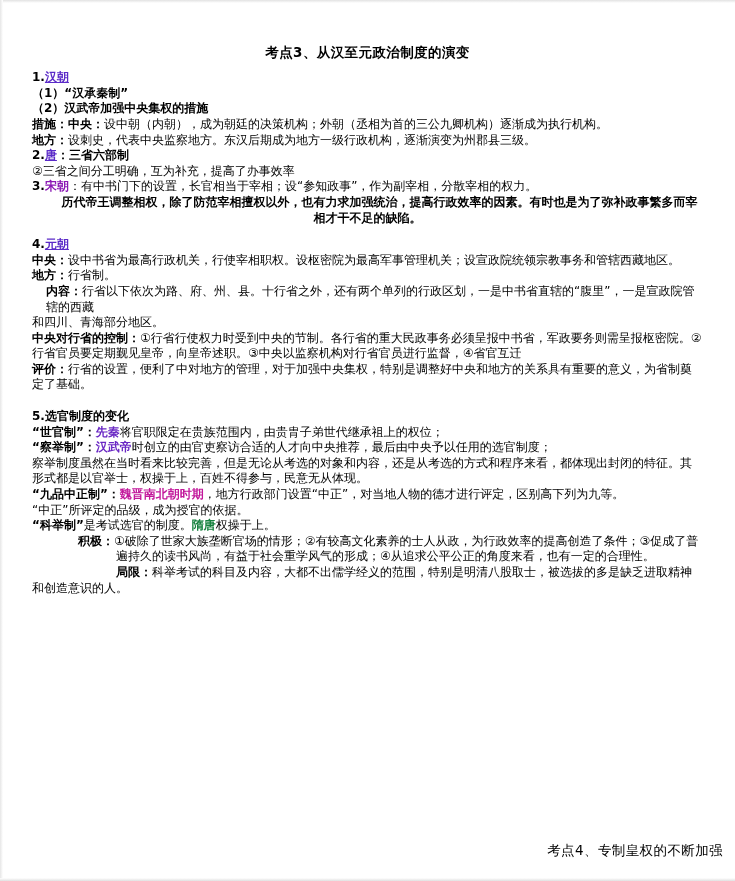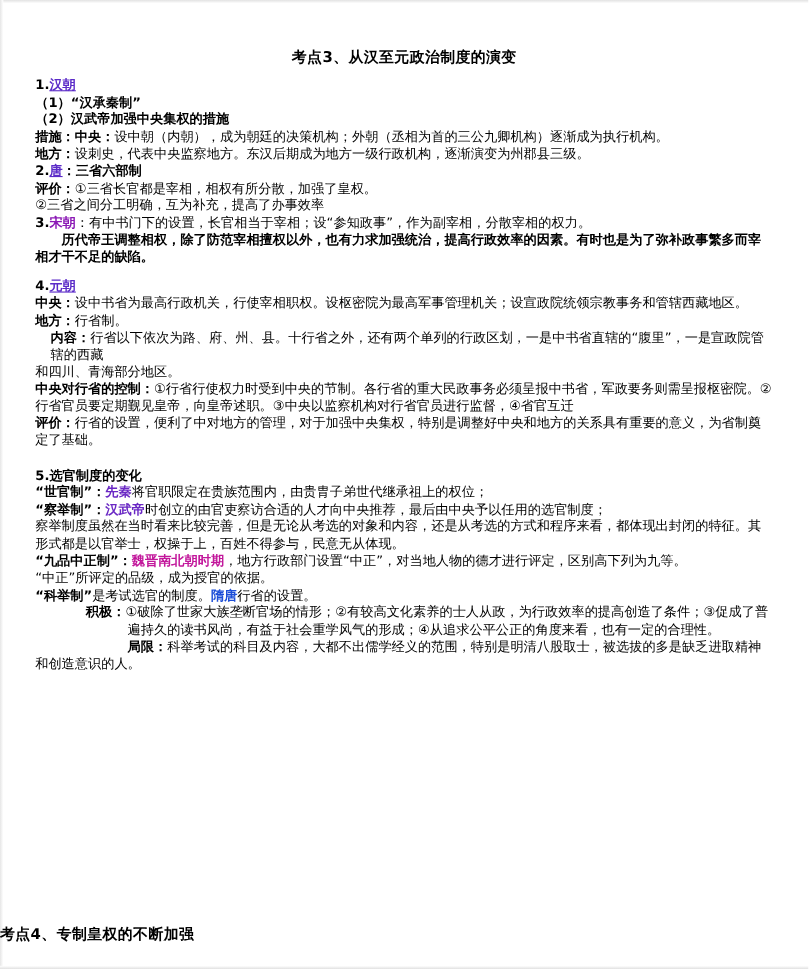--- a/index.html
+++ b/index.html
@@ -46,22 +46,22 @@
   .doc-title {
     text-align: center;
     font-weight: bold;
     font-size: 13.5px;
     letter-spacing: 0.4px;
     margin: 0;
     padding-top: 44px;
     line-height: 1.2;
   }
   .doc-title-bottom {
-    text-align: left;
-    font-weight: bold;
+    text-align: right;
+    font-weight: normal;
     font-size: 13.5px;
     letter-spacing: 0.4px;
     position: absolute;
     left: 0; right: 12px;
     bottom: 14px;
     line-height: 1.2;
   }
 
   .body-block {
     margin-top: 10px;
@@ -98,21 +98,21 @@
   }
   .kw-purple {
     color: #8B19B5;
     font-weight: bold;
   }
   .kw-magenta {
     color: #C2179B;
     font-weight: bold;
   }
   .kw-blue {
-    color: #1d4ed8;
+    color: #15803d;
     font-weight: bold;
   }
   .num { font-weight: bold; }
 </style>
 </head>
 <body>
 
 <div class="page">
   <div class="edge-shadow-top"></div>
   <div class="edge-shadow-left"></div>
@@ -122,44 +122,43 @@
 
   <div class="body-block">
 
     <p class="line"><span class="num">1.</span><span class="kw-violet">汉朝</span></p>
     <p class="line ind1 b">（1）“汉承秦制”</p>
     <p class="line ind1 b">（2）汉武帝加强中央集权的措施</p>
     <p class="line ind3"><span class="b">措施：</span><span class="b">中央：</span><span>设中朝（内朝），成为朝廷的决策机构；外朝（丞相为首的三公九卿机构）逐渐成为执行机构。</span></p>
     <p class="line ind4"><span class="b">地方：</span><span>设刺史，代表中央监察地方。东汉后期成为地方一级行政机构，逐渐演变为州郡县三级。</span></p>
 
     <p class="line"><span class="num">2.</span><span class="kw-violet">唐</span><span class="b">：三省六部制</span></p>
-    <p class="line ind3"><span class="b">评价：</span><span>①三省长官都是宰相，相权有所分散，加强了皇权。</span></p>
     <p class="line ind4">②三省之间分工明确，互为补充，提高了办事效率</p>
 
     <p class="line"><span class="num">3.</span><span class="kw-purple">宋朝</span><span>：有中书门下的设置，长官相当于宰相；设“参知政事”，作为副宰相，分散宰相的权力。</span></p>
-    <p class="line b" style="text-indent:24px;">历代帝王调整相权，除了防范宰相擅权以外，也有力求加强统治，提高行政效率的因素。有时也是为了弥补政事繁多而宰相才干不足的缺陷。</p>
+    <p class="line b" style="text-indent:24px;text-align:center;">历代帝王调整相权，除了防范宰相擅权以外，也有力求加强统治，提高行政效率的因素。有时也是为了弥补政事繁多而宰相才干不足的缺陷。</p>
 
     <div class="gap-md"></div>
 
     <p class="line"><span class="num">4.</span><span class="kw-violet">元朝</span></p>
     <p class="line ind1"><span class="b">中央：</span><span>设中书省为最高行政机关，行使宰相职权。设枢密院为最高军事管理机关；设宣政院统领宗教事务和管辖西藏地区。</span></p>
     <p class="line ind1"><span class="b">地方：</span><span>行省制。</span></p>
     <p class="line ind1 hang-none" style="padding-left:14px; text-indent:0;"><span class="b">内容：</span><span>行省以下依次为路、府、州、县。十行省之外，还有两个单列的行政区划，一是中书省直辖的“腹里”，一是宣政院管辖的西藏</span></p>
     <p class="line ind1">和四川、青海部分地区。</p>
     <p class="line ind1"><span class="b">中央对行省的控制：</span><span>①行省行使权力时受到中央的节制。各行省的重大民政事务必须呈报中书省，军政要务则需呈报枢密院。②行省官员要定期觐见皇帝，向皇帝述职。③中央以监察机构对行省官员进行监督，④省官互迁</span></p>
     <p class="line ind1"><span class="b">评价：</span><span>行省的设置，便利了中对地方的管理，对于加强中央集权，特别是调整好中央和地方的关系具有重要的意义，为省制奠定了基础。</span></p>
 
     <div class="gap-lg"></div>
 
     <p class="line ind1 b"><span class="num">5.</span><span>选官制度的变化</span></p>
     <p class="line ind3"><span class="b">“世官制”：</span><span class="kw-violet-nu">先秦</span><span>将官职限定在贵族范围内，由贵胄子弟世代继承祖上的权位；</span></p>
     <p class="line ind2"><span class="b">“察举制”：</span><span class="kw-violet-nu">汉武帝</span><span>时创立的由官吏察访合适的人才向中央推荐，最后由中央予以任用的选官制度；</span></p>
     <p class="line ind5">察举制度虽然在当时看来比较完善，但是无论从考选的对象和内容，还是从考选的方式和程序来看，都体现出封闭的特征。其形式都是以官举士，权操于上，百姓不得参与，民意无从体现。</p>
     <p class="line ind2"><span class="b">“九品中正制”：</span><span class="kw-magenta">魏晋南北朝时期</span><span>，地方行政部门设置“中正”，对当地人物的德才进行评定，区别高下列为九等。</span></p>
     <p class="line ind4">“中正”所评定的品级，成为授官的依据。</p>
-    <p class="line ind2"><span class="b">“科举制”</span><span>是考试选官的制度。</span><span class="kw-blue">隋唐</span><span>行省的设置。</span></p>
+    <p class="line ind2"><span class="b">“科举制”</span><span>是考试选官的制度。</span><span class="kw-blue">隋唐</span><span>权操于上。</span></p>
     <p class="line ind4" style="padding-left:84px; text-indent:-38px;"><span class="b">积极：</span><span>①破除了世家大族垄断官场的情形；②有较高文化素养的士人从政，为行政效率的提高创造了条件；③促成了普遍持久的读书风尚，有益于社会重学风气的形成；④从追求公平公正的角度来看，也有一定的合理性。</span></p>
     <p class="line" style="padding-left:0; text-indent:84px;"><span class="b">局限：</span><span>科举考试的科目及内容，大都不出儒学经义的范围，特别是明清八股取士，被选拔的多是缺乏进取精神和创造意识的人。</span></p>
 
   </div>
 
   <h1 class="doc-title-bottom">考点4、专制皇权的不断加强</h1>
 </div>
 
 </body></html>

